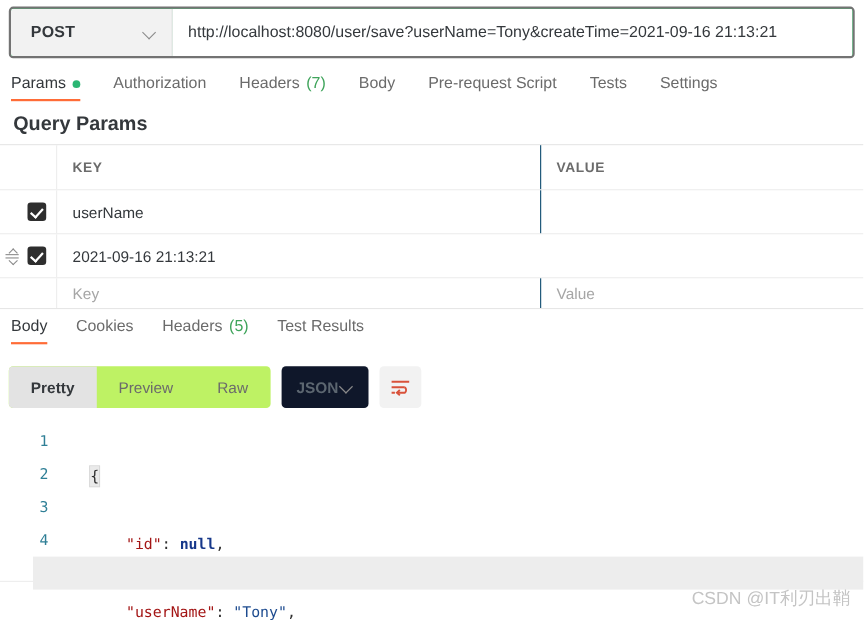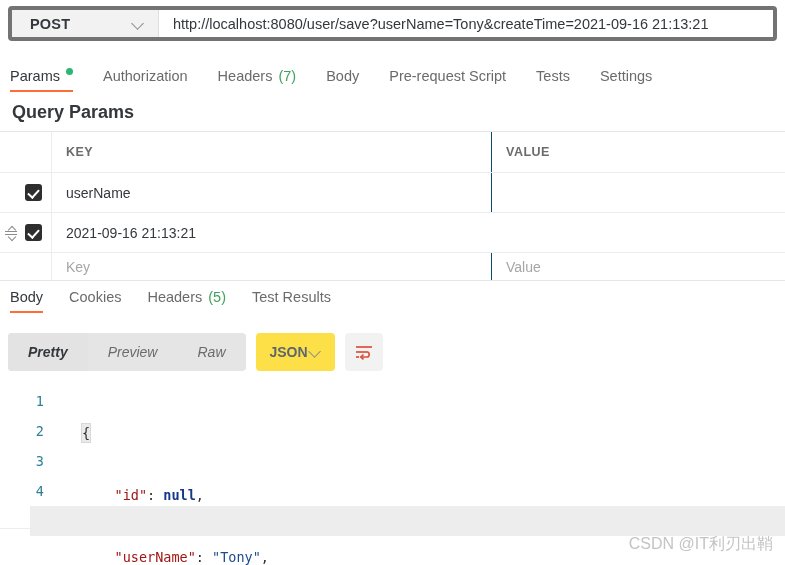--- a/index.html
+++ b/index.html
@@ -14,23 +14,23 @@
   #app {
     position: relative;
     width: 785px; height: 565px;
     background: #ffffff;
   }
 
   
   .urlbar {
     position: absolute;
     left: 8px; top: 6px;
-    width: 769px; height: 35px;
-    display: flex;
-    border: 4px solid #737373;
+    width: 769px; height: 47px;
+    display: flex;
+    border: 2px solid #737373;
     border-radius: 4px;
     background: #22c55e;
     overflow: hidden;
   }
   .method-select {
     width: 147px;
     flex: 0 0 147px;
     background: #f2f2f2;
     display: flex;
     align-items: center;
@@ -82,20 +82,21 @@
   }
   .rtab {
     position: relative;
     font-size: 14.5px;
     color: #6b6b6b;
     padding: 0 0 9px 0;
     margin-right: 30px;
     cursor: pointer;
     white-space: nowrap;
     display: flex;
+    align-items: center;
     gap: 6px;
   }
   .rtab.active { color: #34383c; }
   .rtab.active::after {
     content: "";
     position: absolute;
     left: 0; right: 0; bottom: 1px;
     height: 2.5px;
     background: #ff6c37;
   }
@@ -222,25 +223,24 @@
   
   .fmtbar {
     position: absolute;
     left: 8px; top: 333px;
     display: flex;
     align-items: center;
     gap: 10px;
   }
   .seg {
     display: flex;
-    background: #e5e5e5;
+    background: #bef264;
     border-radius: 4px;
     overflow: hidden;
     height: 38px;
-    font-style: italic;
   }
   .segbtn {
     display: flex;
     align-items: center;
     padding: 0 20px;
     font-size: 14px;
     color: #6b6b6b;
     cursor: pointer;
     white-space: nowrap;
   }
@@ -248,21 +248,21 @@
     background: #e3e3e3;
     color: #34383c;
     font-weight: bold;
   }
   .jsonsel {
     display: flex;
     align-items: center;
     gap: 1px;
     height: 38px;
     padding: 0 14px;
-    background: #fde047;
+    background: #0f172a;
     border-radius: 4px;
     cursor: pointer;
   }
   .jsonsel .lbl {
     font-size: 14px;
     font-weight: bold;
     color: #5c6670;
   }
   .wrapbtn {
     width: 38px; height: 38px;

